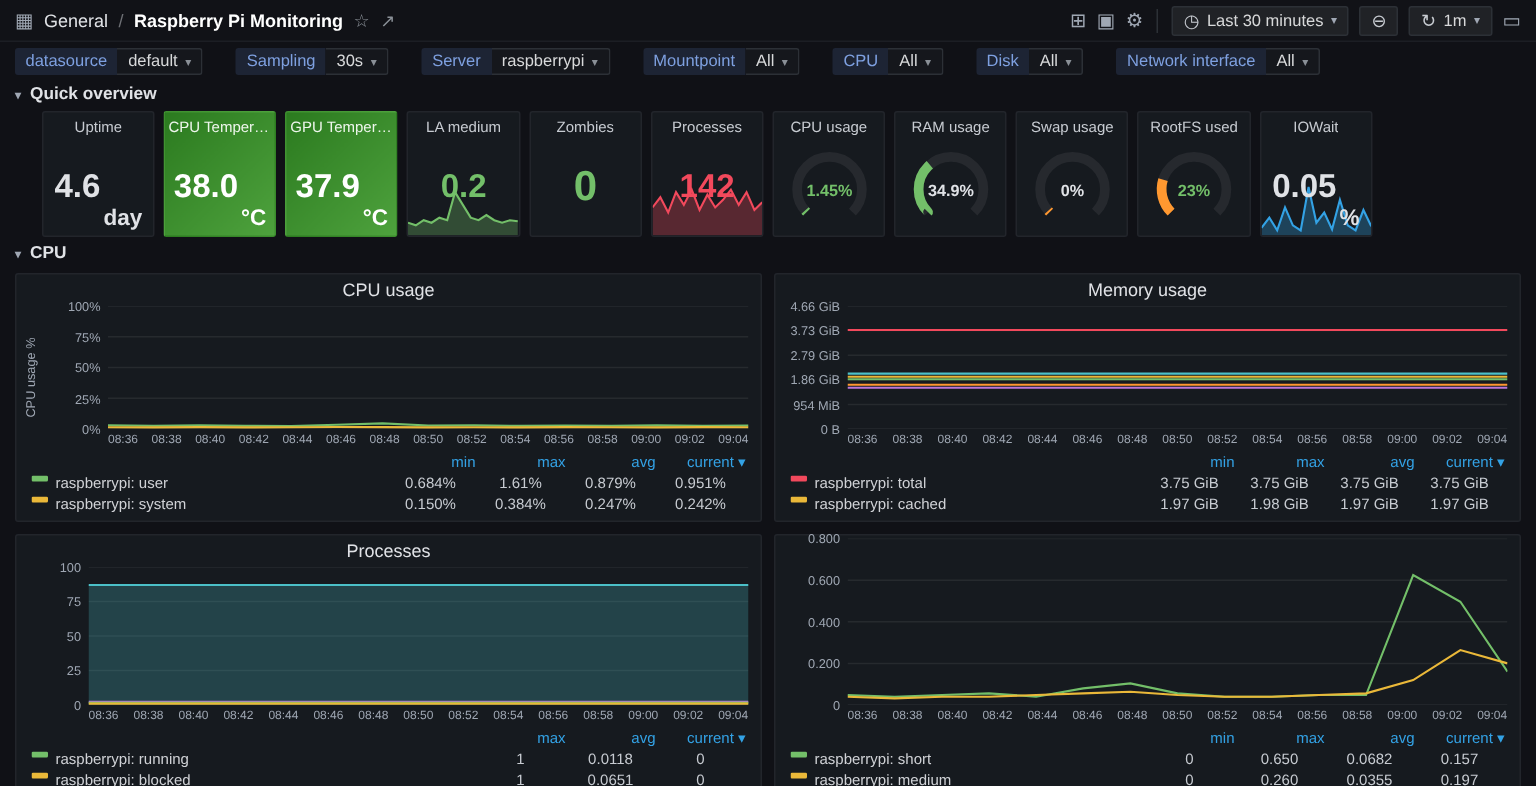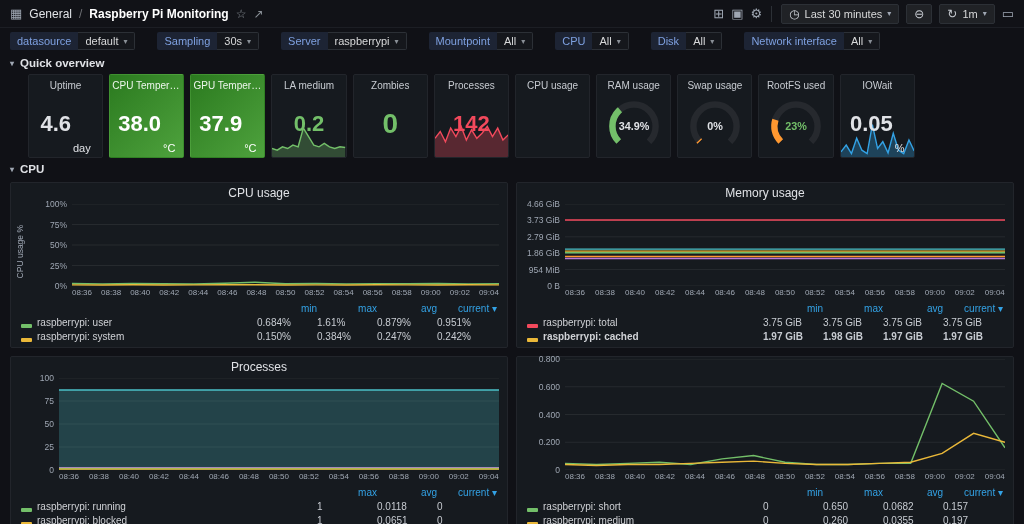--- a/index.html
+++ b/index.html
@@ -56,21 +56,21 @@
     display:flex; flex-direction:column; align-items:center; overflow:hidden;
   }
   .stat.bg-green { background:linear-gradient(135deg,#2b7a1f 0%,#4ea23d 100%); border-color:transparent; }
   .stat-title {
     font-size:10px; color:#c7cbd1; margin-top:5px; white-space:nowrap;
     overflow:hidden; text-overflow:ellipsis; max-width:94%; z-index:2;
   }
   .stat.bg-green .stat-title { color:#eef6ec; }
   .stat-valwrap { flex:1; display:flex; align-items:center; justify-content:center; gap:2px; z-index:2; }
   .stat-value { font-weight:700; font-size:22px; line-height:1; }
-  .stat-suffix { font-weight:400; font-size:11px; align-self:flex-end; margin-bottom:3px; }
+  .stat-suffix { font-weight:700; font-size:15px; align-self:flex-end; margin-bottom:3px; }
   .stat-spark { position:absolute; left:0; right:0; bottom:0; height:34px; z-index:1; }
   .stat-gauge { flex:1; display:flex; align-items:center; justify-content:center; width:100%; }
   .stat-gauge svg { width:72px; height:58px; }
   
   .graphs { display:grid; grid-template-columns:1fr 1fr; grid-template-rows:166px 176px; gap:8px; padding:4px 10px 0; }
   .panel { background:#161a1f; border:1px solid #22252b; border-radius:2px; display:flex; flex-direction:column; min-width:0; }
   .panel-title { text-align:center; font-size:12px; color:#e0e2e6; font-weight:500; padding:3px 0 2px; cursor:pointer; flex:none; }
   .graph-area { flex:1; display:flex; min-height:0; padding:2px 8px 0 2px; }
   .ylab { width:13px; display:flex; align-items:center; justify-content:center; }
   .ylab span { writing-mode:vertical-rl; transform:rotate(180deg); font-size:8.5px; color:#9fa7b3; white-space:nowrap; }
@@ -78,23 +78,23 @@
   .yticks { flex:1; position:relative; }
   .yticks span { position:absolute; right:5px; transform:translateY(-50%); font-size:8.5px; color:#9fa7b3; white-space:nowrap; }
   .xspacer { height:13px; }
   .plot-col { flex:1; display:flex; flex-direction:column; min-width:0; }
   .plot { flex:1; position:relative; }
   .plot svg { position:absolute; inset:0; width:100%; height:100%; }
   .xticks { height:13px; display:flex; justify-content:space-between; align-items:center; font-size:8px; color:#9fa7b3; }
   .legend { flex:none; padding:2px 10px 4px; font-size:10px; }
   .legend-row { display:grid; align-items:center; height:14px; }
   .legend-head { color:#33a2e5; text-align:right; font-weight:500; }
-  .legend-name { display:flex; align-items:flex-end; gap:5px; color:#d0d2d6; cursor:pointer; white-space:nowrap; overflow:hidden; }
+  .legend-name { display:flex; align-items:flex-start; gap:5px; color:#d0d2d6; cursor:pointer; white-space:nowrap; overflow:hidden; }
   .swatch { width:11px; height:4px; border-radius:1px; flex:none; }
-  .legend-val { text-align:left; color:#c7cbd1; }
+  .legend-val { text-align:center; color:#c7cbd1; }
 </style>
 </head>
 <body>
 
 <div class="app">
 
   <header class="navbar">
     <div class="nav-left">
       <span class="icon">▦</span>
       <span class="crumb-prefix">General</span>
@@ -225,20 +225,27 @@
         <div class="stat-valwrap">
           <span class="stat-value" style="color: rgb(242, 73, 92);">142</span>
         </div>
         <div class="stat-spark"><svg viewBox="0 0 100 100" preserveAspectRatio="none" width="100%" height="100%">
             <path d="M0.00,45.00 L7.14,25.00 L14.29,55.00 L21.43,15.00 L28.57,40.00 L35.71,10.00 L42.86,50.00 L50.00,20.00 L57.14,45.00 L64.29,30.00 L71.43,10.00 L78.57,40.00 L85.71,15.00 L92.86,50.00 L100.00,35.00 L100,100 L0,100 Z" fill="#f2495c" fill-opacity="0.3" stroke="none"></path>
             <path d="M0.00,45.00 L7.14,25.00 L14.29,55.00 L21.43,15.00 L28.57,40.00 L35.71,10.00 L42.86,50.00 L50.00,20.00 L57.14,45.00 L64.29,30.00 L71.43,10.00 L78.57,40.00 L85.71,15.00 L92.86,50.00 L100.00,35.00" fill="none" stroke="#f2495c" stroke-width="1.4" vector-effect="non-scaling-stroke"></path>
           </svg></div>
       </div>
       <div class="stat">
         <div class="stat-title">CPU usage</div>
+        <div class="stat-gauge">
+          <svg viewBox="0 0 100 78">
+            <circle cx="50" cy="42" r="30" fill="none" stroke-width="9" pathLength="100" stroke-linecap="butt" transform="rotate(135 50 42)" stroke="#26292e" stroke-dasharray="75 25"></circle>
+            <circle cx="50" cy="42" r="30" fill="none" stroke-width="9" pathLength="100" stroke-linecap="butt" transform="rotate(135 50 42)" stroke="#73bf69" stroke-dasharray="1.0875 98.9125"></circle>
+            <text x="50" y="48" text-anchor="middle" font-size="15" font-weight="700" fill="#73bf69">1.45%</text>
+          </svg>
+        </div>
       </div>
       <div class="stat">
         <div class="stat-title">RAM usage</div>
         <div class="stat-gauge">
           <svg viewBox="0 0 100 78">
             <circle cx="50" cy="42" r="30" fill="none" stroke-width="9" pathLength="100" stroke-linecap="butt" transform="rotate(135 50 42)" stroke="#26292e" stroke-dasharray="75 25"></circle>
             <circle cx="50" cy="42" r="30" fill="none" stroke-width="9" pathLength="100" stroke-linecap="butt" transform="rotate(135 50 42)" stroke="#73bf69" stroke-dasharray="26.174999999999997 73.825"></circle>
             <text x="50" y="48" text-anchor="middle" font-size="15" font-weight="700" fill="#e0e2e6">34.9%</text>
           </svg>
         </div>
@@ -420,21 +427,21 @@
           <div class="legend-row" style="grid-template-columns: minmax(0px, 1fr) repeat(4, 60px);">
             <span class="legend-name">
               <span class="swatch" style="background: rgb(242, 73, 92);"></span>
               <span>raspberrypi: total</span>
             </span>
             <span class="legend-val">3.75 GiB</span>
             <span class="legend-val">3.75 GiB</span>
             <span class="legend-val">3.75 GiB</span>
             <span class="legend-val">3.75 GiB</span>
           </div>
-          <div class="legend-row" style="grid-template-columns: minmax(0px, 1fr) repeat(4, 60px); font-weight: bold;">
+          <div class="legend-row" style="grid-template-columns: minmax(0px, 1fr) repeat(4, 60px);">
             <span class="legend-name">
               <span class="swatch" style="background: rgb(234, 184, 57);"></span>
               <span>raspberrypi: cached</span>
             </span>
             <span class="legend-val">1.97 GiB</span>
             <span class="legend-val">1.98 GiB</span>
             <span class="legend-val">1.97 GiB</span>
             <span class="legend-val">1.97 GiB</span>
           </div>
         </div>

